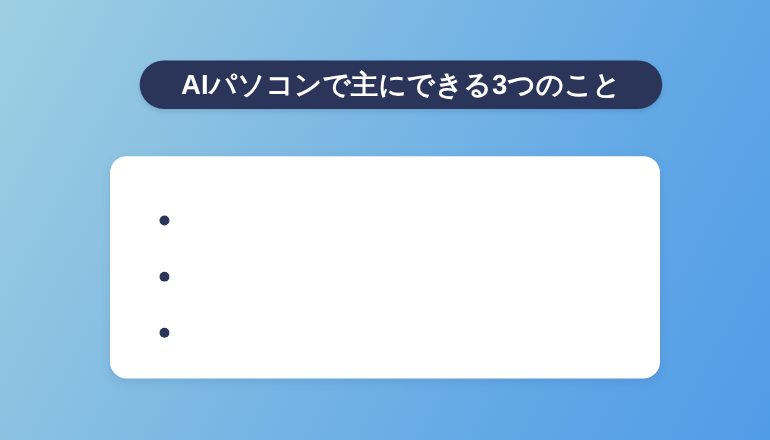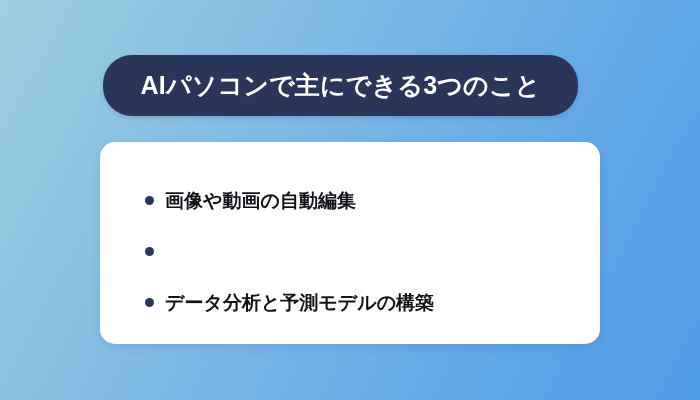--- a/index.html
+++ b/index.html
@@ -24,24 +24,24 @@
         #8ec4e2 20%,
         #79b6e4 45%,
         #62a8e6 72%,
         #519ce7 100%);
     overflow: hidden;
   }
 
   
   #title-pill {
     position: absolute;
-    left: 103px;
+    left: 127px;
     top: 55px;
     width: 475px;
-    height: 61px;
+    height: 44px;
     border-radius: 29px;
     background: #2b3459;
     display: flex;
     align-items: center;
     justify-content: center;
     box-shadow: 0 2px 5px rgba(30, 50, 90, 0.18);
   }
   #title-pill .title-text {
     color: #ffffff;
     font-size: 25px;
@@ -100,28 +100,26 @@
 
   <div id="title-pill">
     <span class="title-text">AIパソコンで主にできる3つのこと</span>
   </div>
 
   <div id="content-card">
     <ul id="bullet-list">
 
       <li class="bullet-item">
         <span class="bullet-dot"></span>
-        <span class="bullet-label">画像や動画の自動編集</span>
       </li>
 
       <li class="bullet-item">
         <span class="bullet-dot"></span>
       </li>
 
       <li class="bullet-item">
         <span class="bullet-dot"></span>
-        <span class="bullet-label">データ分析と予測モデルの構築</span>
       </li>
 
     </ul>
   </div>
 
 </div>
 
 </body></html>

